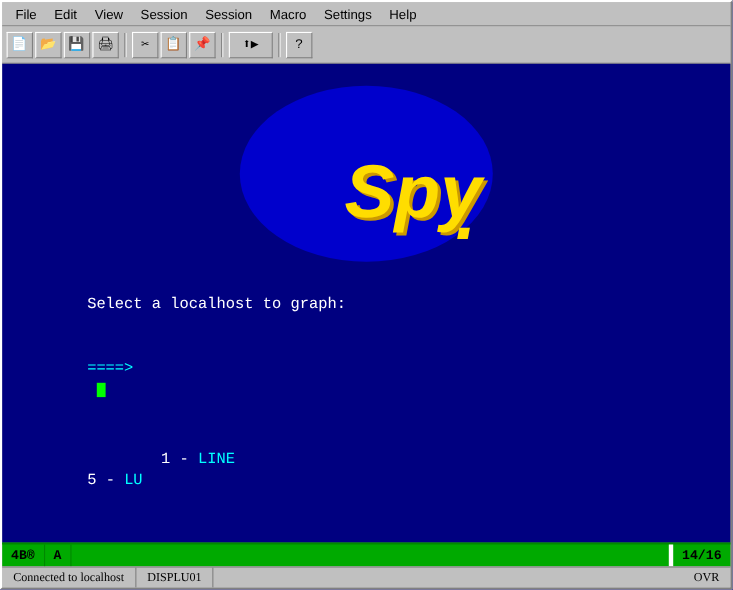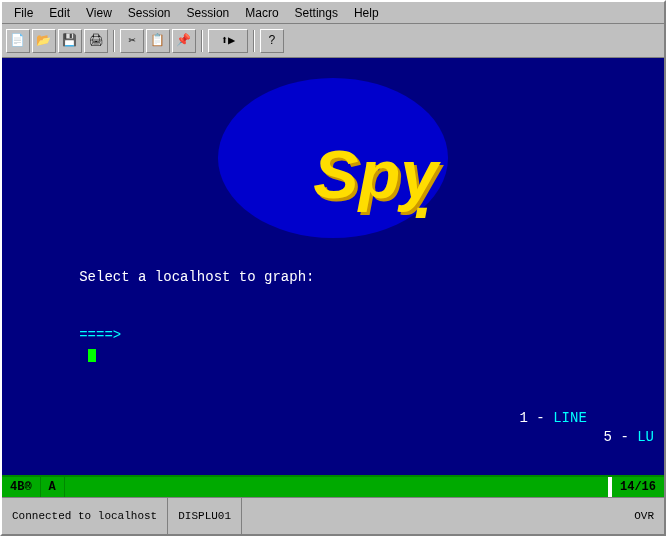--- a/index.html
+++ b/index.html
@@ -36,21 +36,21 @@
     .term-content { font-family: 'Courier New', monospace; font-size: 14px; line-height: 1.4; }
     .term-line { white-space: pre; }
     .cyan { color: #00ffff; }
     .white { color: #ffffff; }
 
     
     .status-bar { background: #00aa00; color: #000000; height: 22px; display: flex; align-items: center; font-family: Liberation Mono, monospace; font-size: 12px; font-weight: bold; border-top: 2px solid #008800; }
     .status-seg { padding: 0 8px; border-right: 1px solid #008800; height: 100%; display: flex; align-items: center; }
     .status-spacer { flex: 1; }
 
-    .status-bar2 { background: #c0c0c0; color: #000000; height: 37px; display: flex; align-items: center; font-family: Liberation Mono, monospace; font-size: 11px; border-top: 1px solid #808080; }
+    .status-bar2 { background: #c0c0c0; color: #000000; height: 19px; display: flex; align-items: center; font-family: Liberation Serif, serif; font-size: 11px; border-top: 1px solid #808080; }
     .status2-seg { padding: 0 10px; border-right: 1px solid #808080; height: 100%; display: flex; align-items: center; }
 
     .input-cursor { display: inline-block; width: 8px; height: 13px; background: #00ff00; vertical-align: middle; }
   </style>
 </head>
 <body>
 
 <div class="window">
 
 
@@ -90,21 +90,21 @@
     </div>
 
     <div class="term-content">
       <div class="term-line">
         <span class="white">Select a localhost to graph:</span>
       </div>
       <div class="term-line">
         <span class="cyan">====&gt;</span>
         <span> <span class="input-cursor"></span></span>
       </div>
-      <div class="term-line" style="margin-top:4px;text-align:right;">
+      <div class="term-line" style="margin-top:4px;">
         <span class="white">        1 </span><span class="white">- </span><span class="cyan">LINE        </span>
         <span class="white">5 </span><span class="white">- </span><span class="cyan">LU</span>
       </div>
       <div class="term-line">
         
         
       </div>
 
     </div>
   </div>

